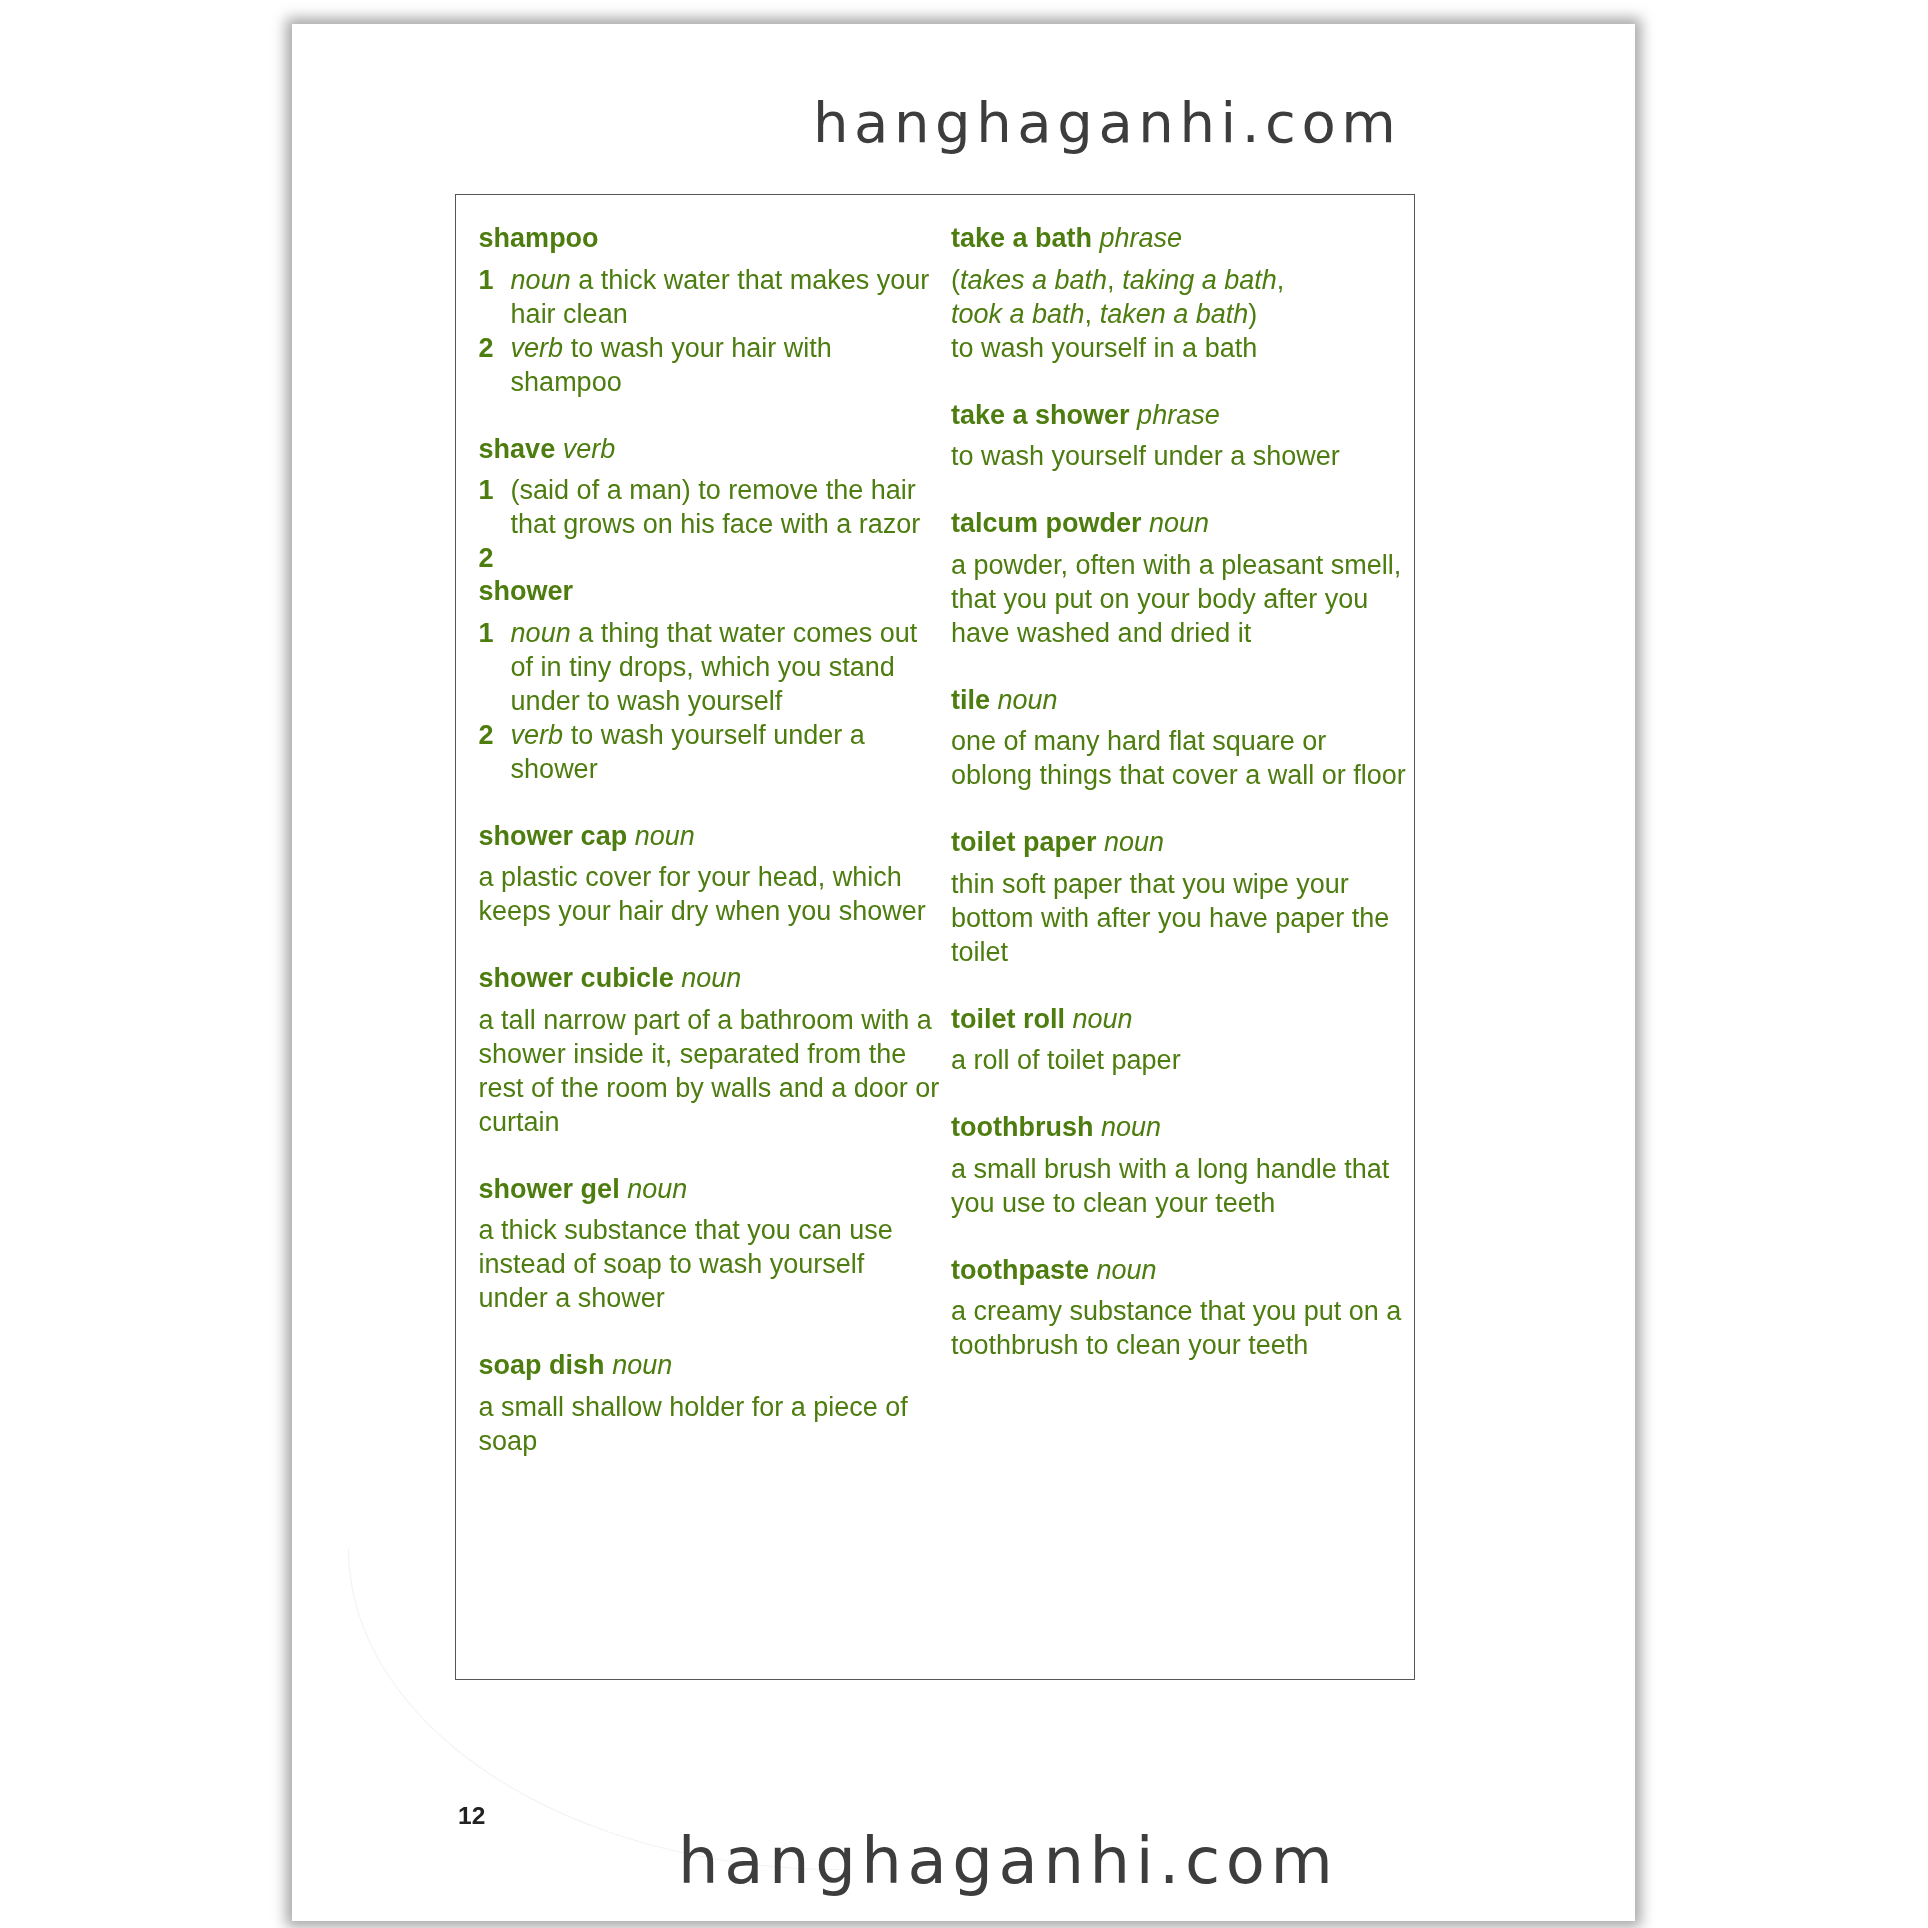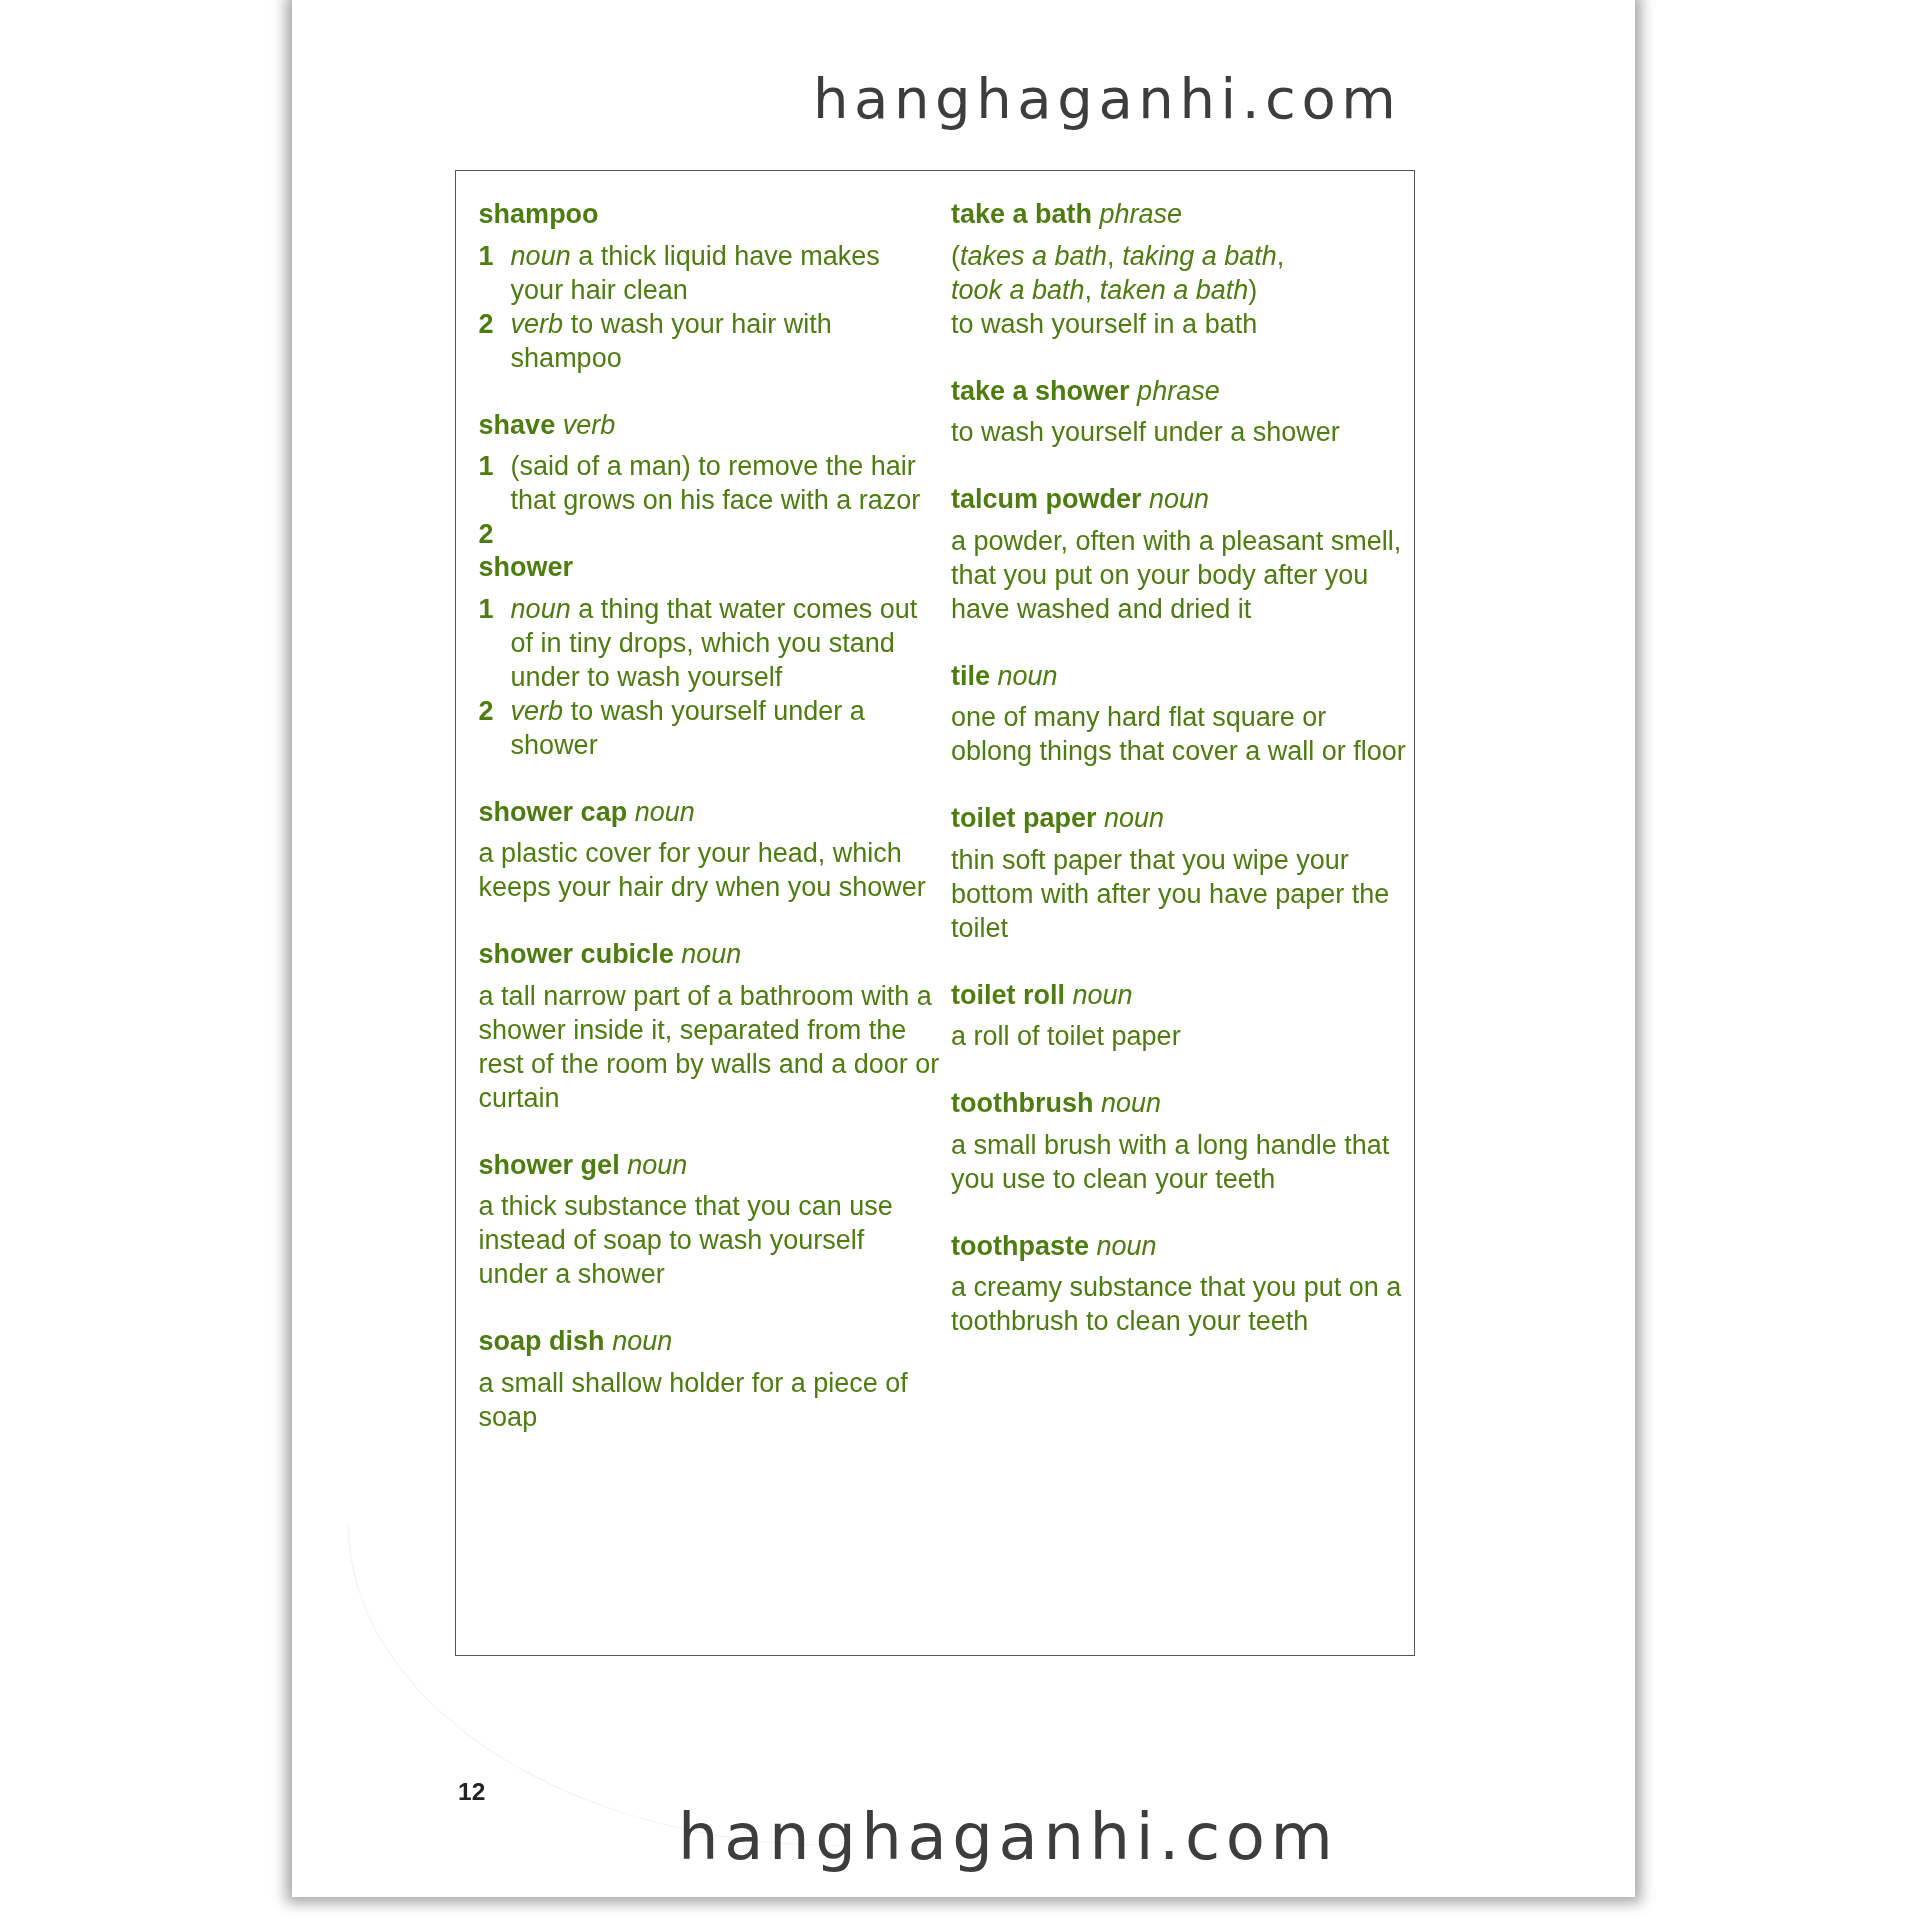--- a/index.html
+++ b/index.html
@@ -10,21 +10,21 @@
       width: 1928px;
       height: 1928px;
       background: #ffffff;
       position: relative;
       overflow: hidden;
       font-family: "Liberation Sans", sans-serif;
     }
     .page {
       position: absolute;
       left: 292px;
-      top: 0;
+      top: 24px;
       width: 1343px;
       height: 1897px;
       background: #ffffff;
       box-shadow: 0 0 13px 5.6px rgba(0,0,0,0.35);
     }
     .watermark {
       position: absolute;
       color: #3d3d3d;
       font-family: "DejaVu Sans", sans-serif;
       font-weight: normal;
@@ -108,21 +108,21 @@
 
     <div class="column col-left">
 
       <div class="entry">
         <div class="headword-line">
           <span class="headword">shampoo</span>
         </div>
         <div class="sense">
           <span class="sense-num">1</span>
           <span class="pos">noun</span>
-          <span>a thick liquid have makes your hair clean</span>
+          <span>a thick water that makes your hair clean</span>
         </div>
         <div class="sense">
           <span class="sense-num">2</span>
           <span class="pos">verb</span>
           <span>to wash your hair with shampoo</span>
         </div>
       </div>
 
       <div class="entry">
         <div class="headword-line">

